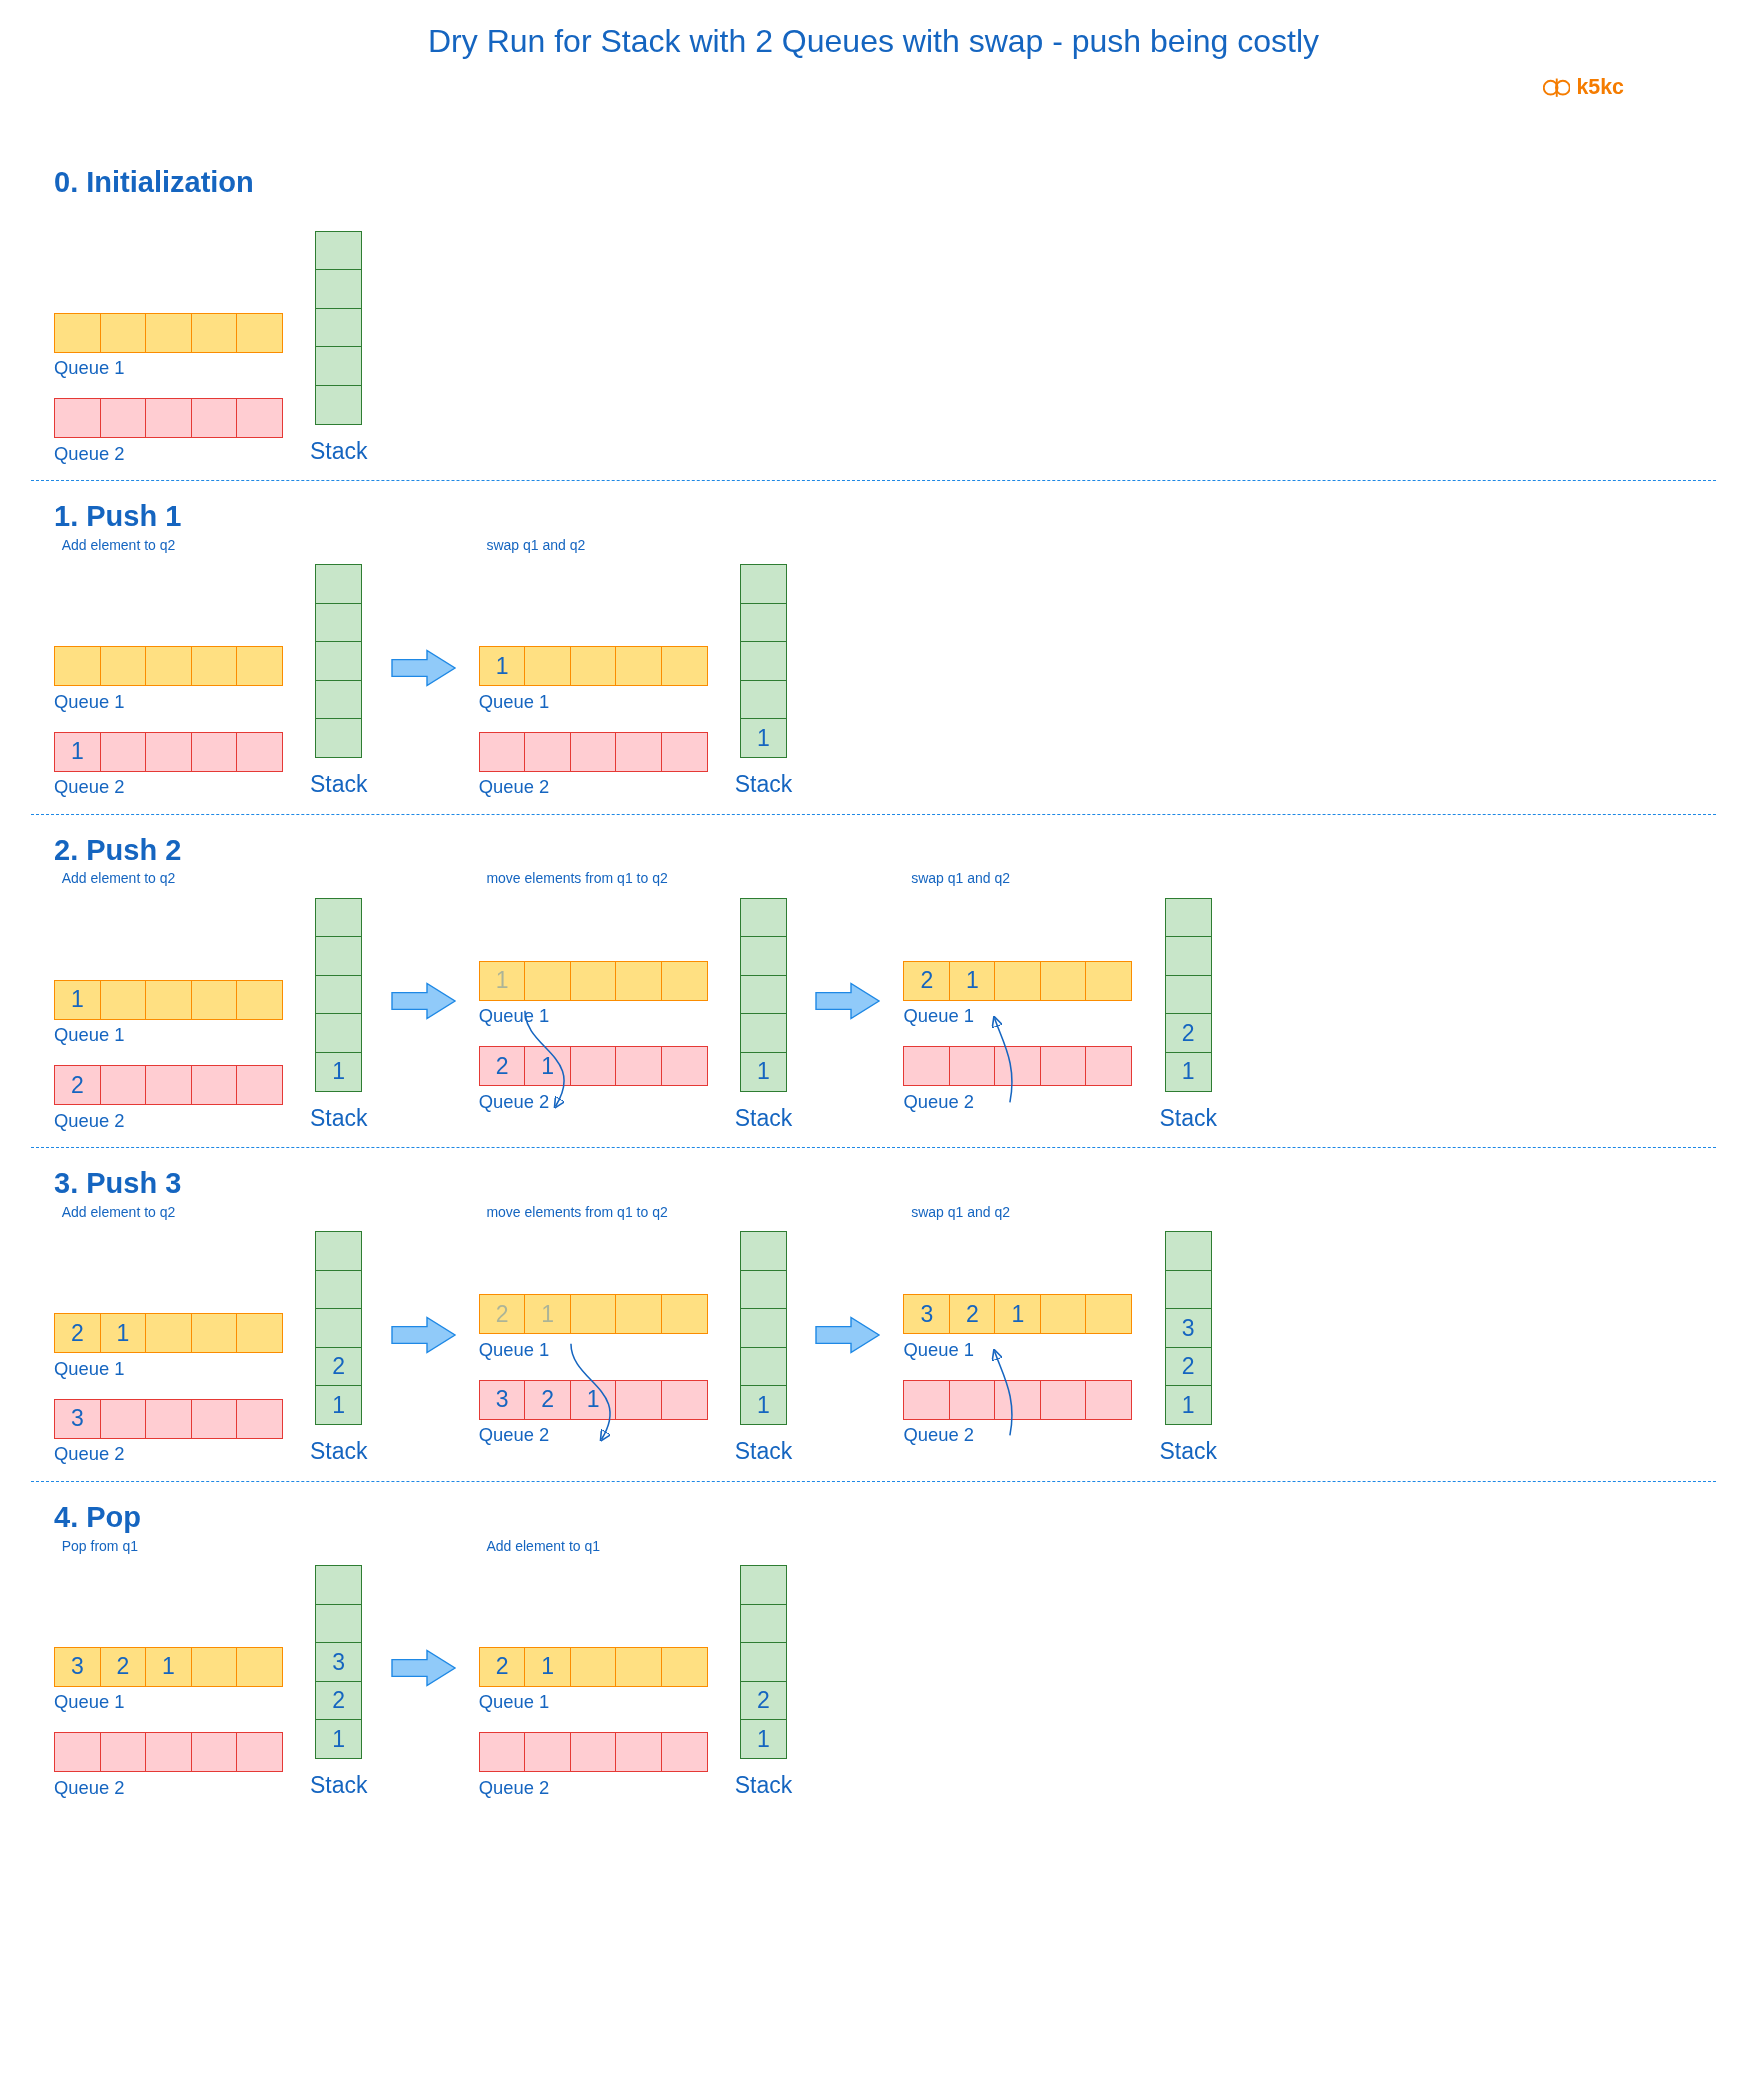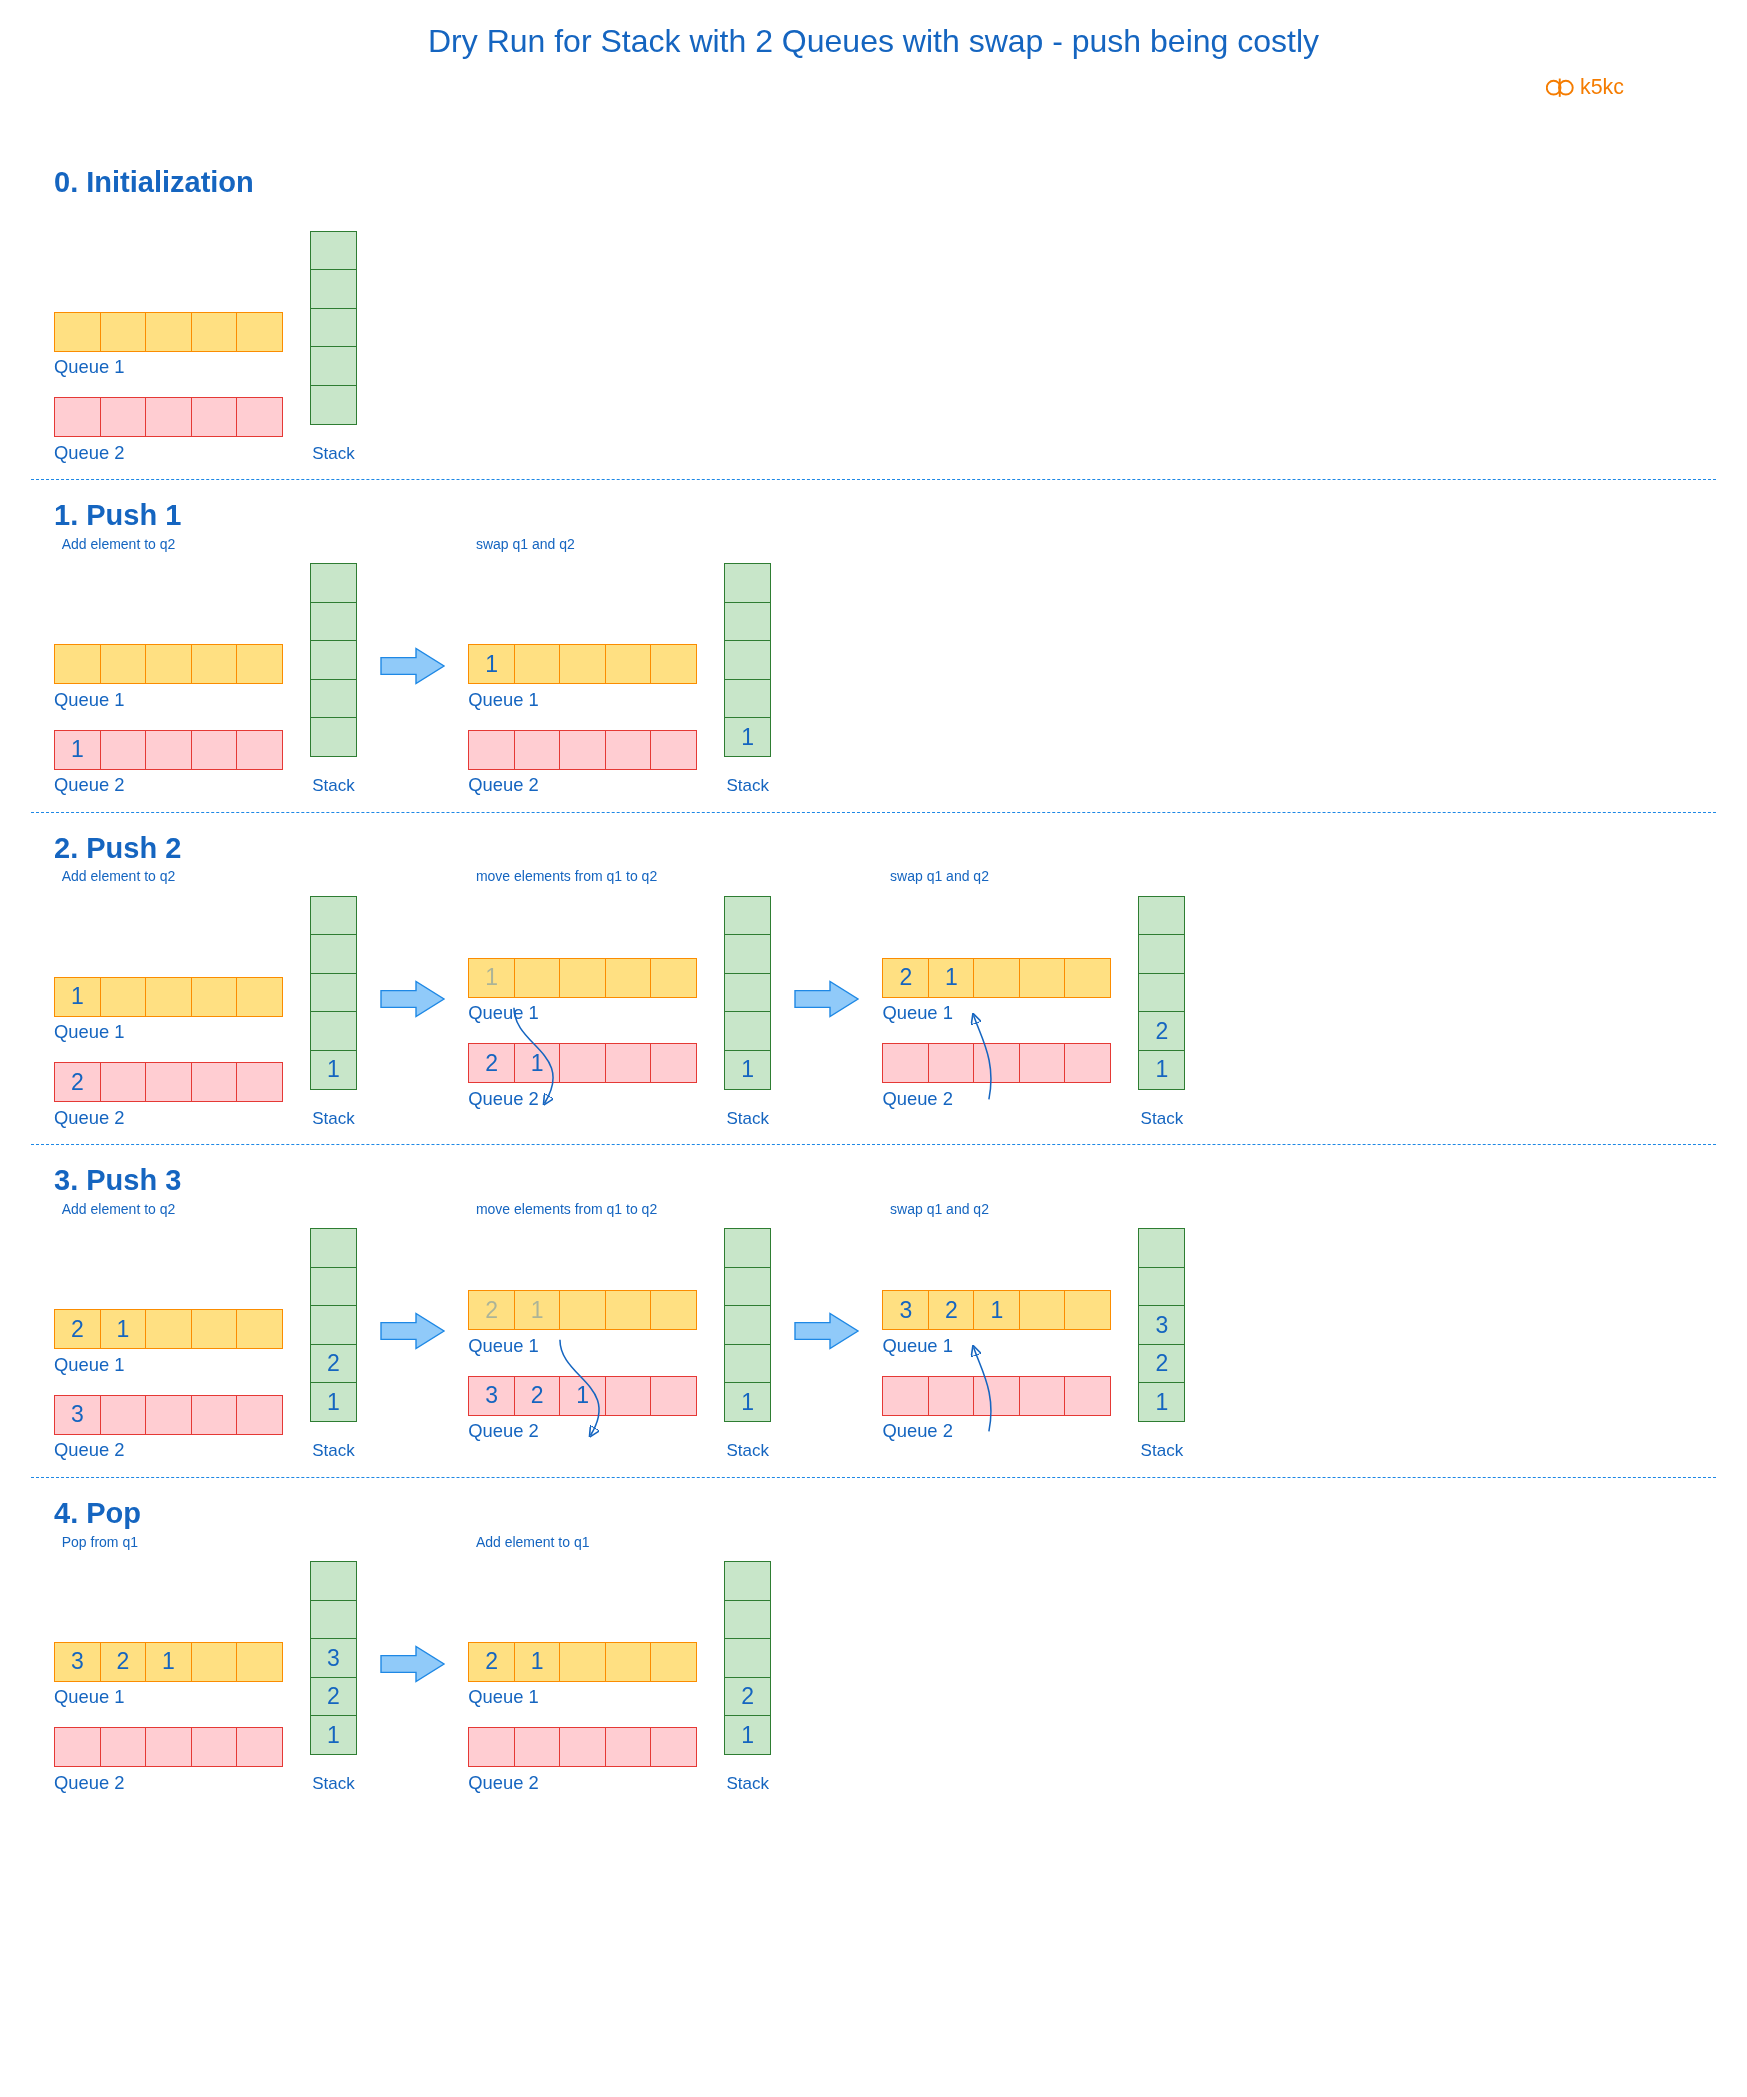--- a/index.html
+++ b/index.html
@@ -21,21 +21,21 @@
     text-align: right;
     padding-right: 92px;
     margin-bottom: 46px;
   }
   .logo {
     display: inline-flex;
     align-items: center;
     gap: 6.1px;
     color: #f57c00;
     font-size: 21.4px;
-    font-weight: 400;
+    font-weight: 700;
   }
   .logo-icon svg { display:block; }
 
   .step-section {
     border-bottom: 1.5px dashed #1e88e5;
     padding: 19px 0 15.3px 23px;
     position: relative;
   }
   .step-section:last-child { border-bottom: none; }
   .step-title {
@@ -104,21 +104,21 @@
     background: #c8e6c9;
     border: 1.5px solid #2e7d32;
     margin-top: -1.5px;
     display:flex;
     align-items:center;
     justify-content:center;
     font-size: 23px;
     color: #1565c0;
   }
   .stack .scell:first-child { margin-top:0; }
-  .stack-label { font-size: 17px; color:#1565c0; margin-top:19px; }
+  .stack-label { font-size: 23px; color:#1565c0; margin-top:13px; }
 
   .arrow {
     width: 73px;
     height: 42px;
     align-self: center;
     margin: 0 3.8px;
   }
   .arrow svg { width:100%; height:100%; display:block; }
 
   .svg-overlay {

